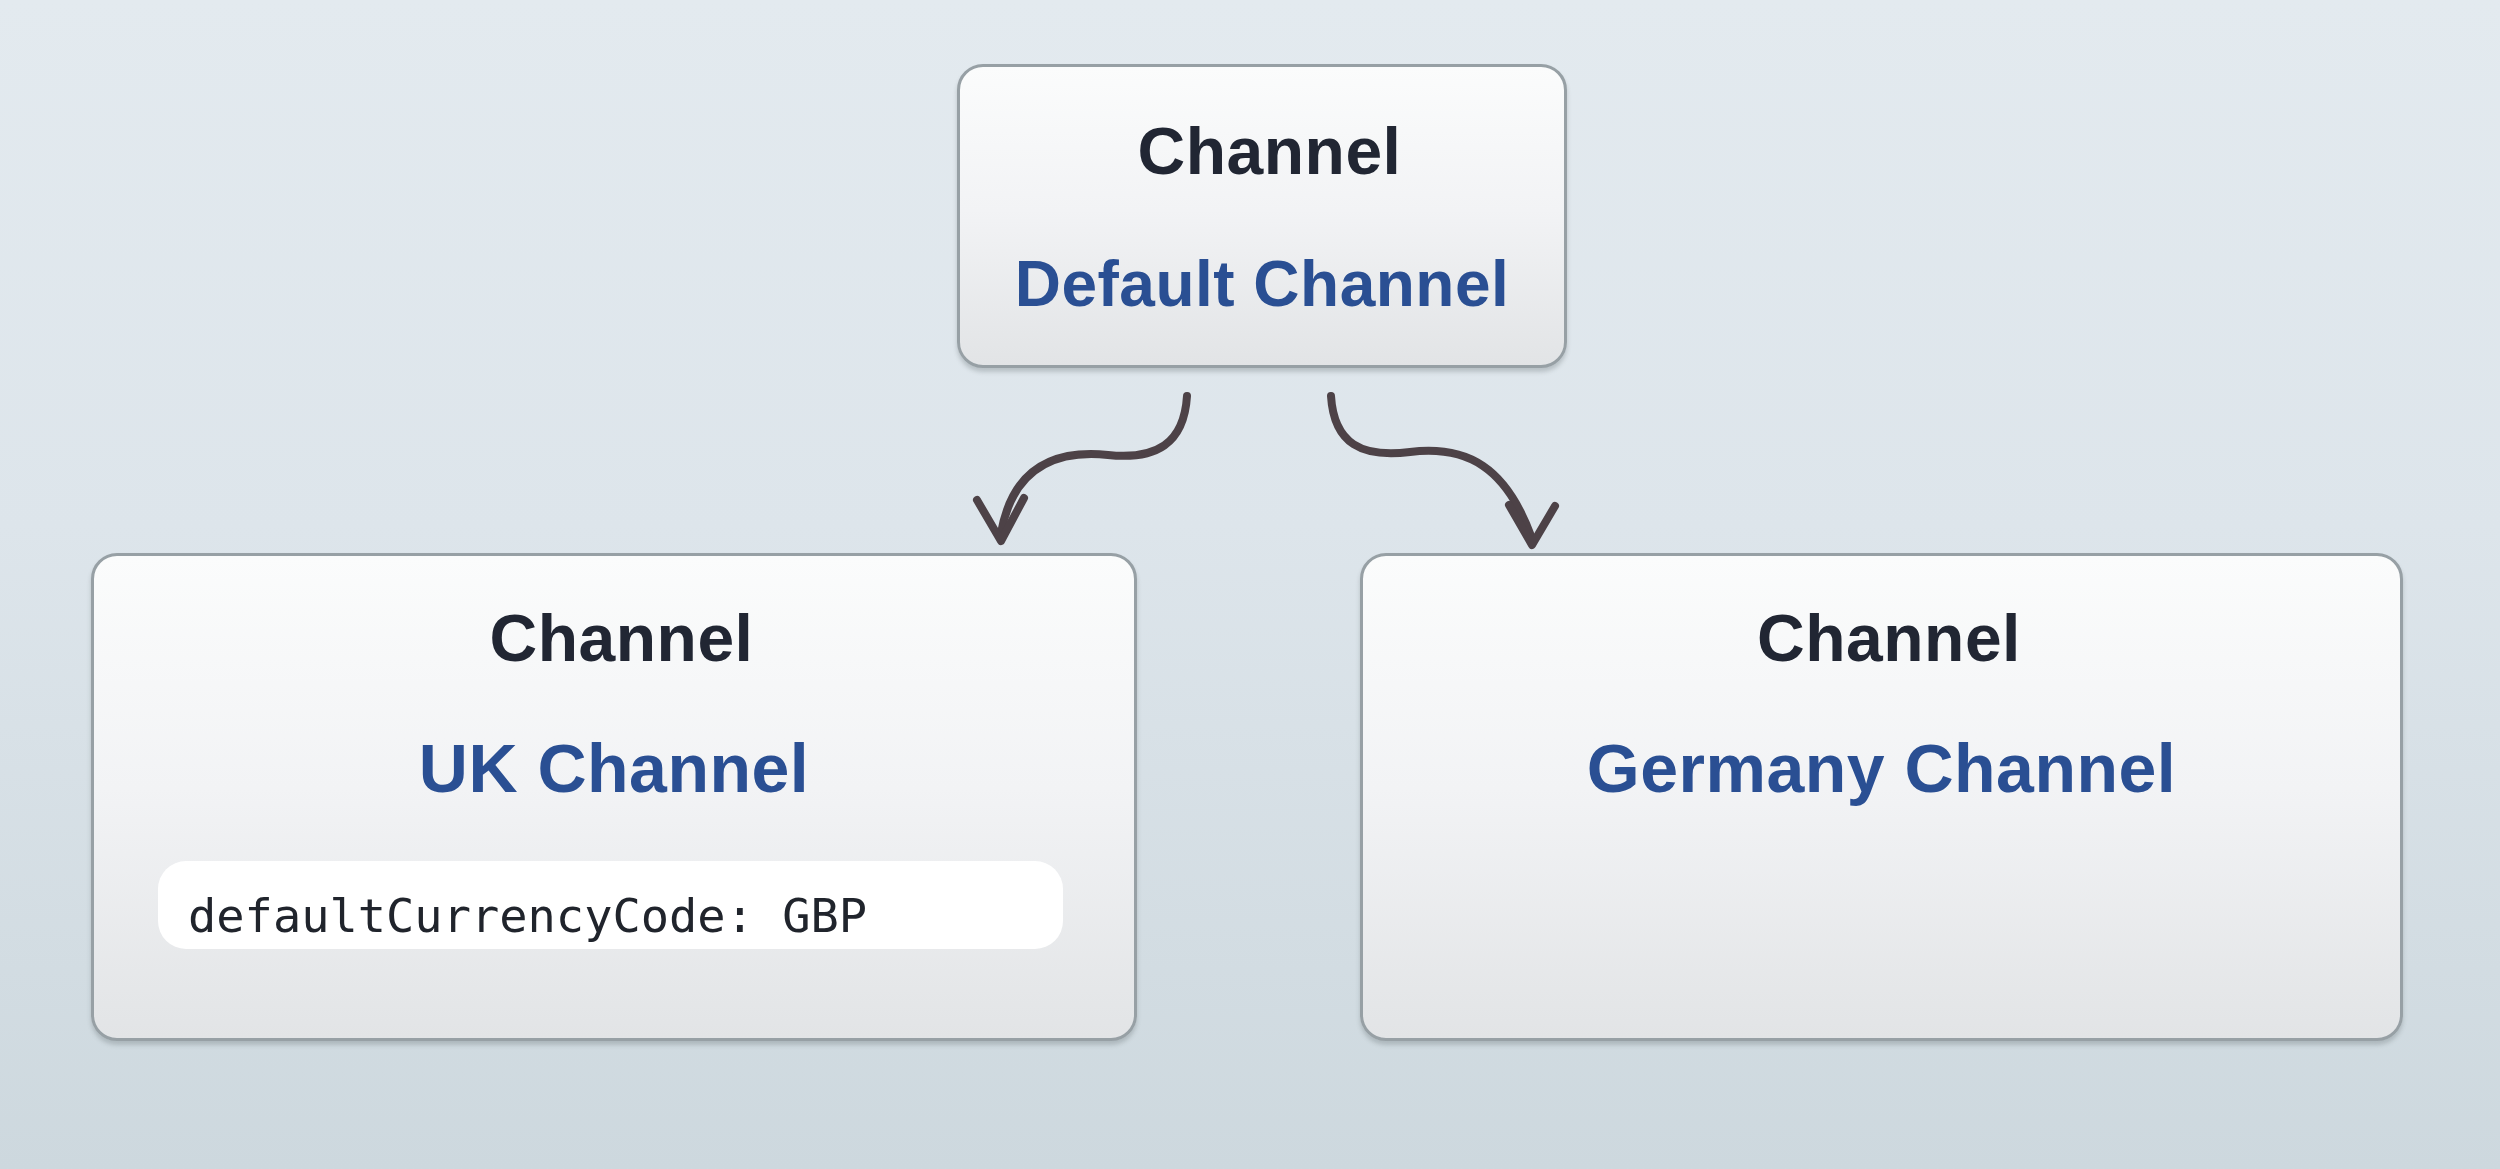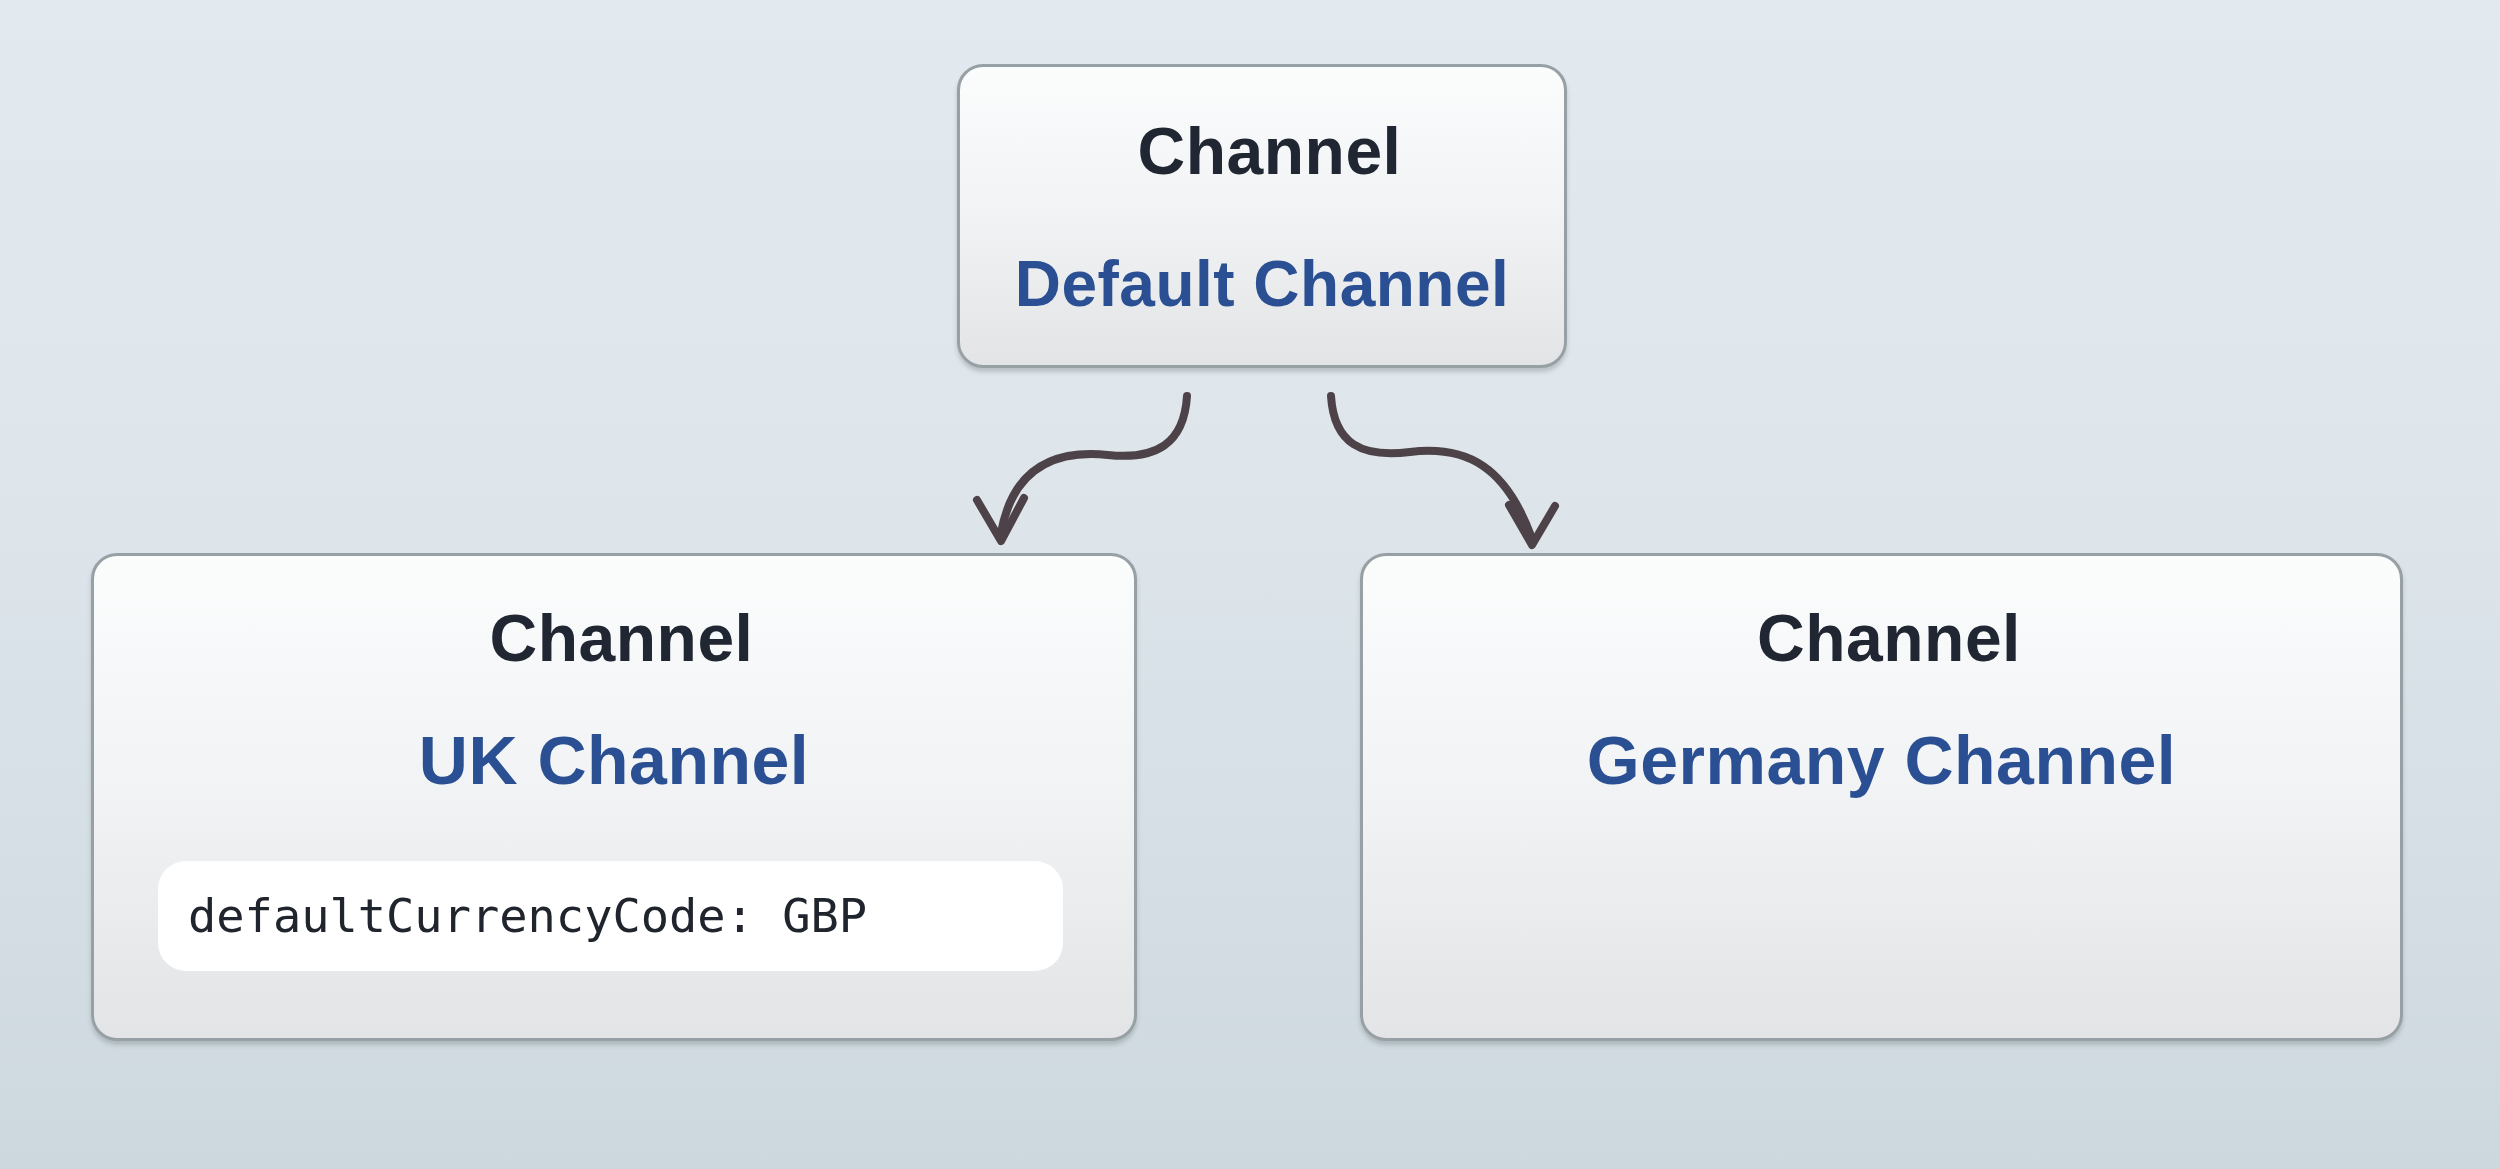--- a/index.html
+++ b/index.html
@@ -49,25 +49,25 @@
   .name-label{
     position:absolute; left:0; right:0;
     text-align:center;
     font-size:68px; line-height:68px; font-weight:bold;
     color:var(--accent);
     letter-spacing:0.5px;
   }
   .card-parent .type-label{top:51px;}
   .card-parent .name-label{top:182px; font-size:64px; line-height:70px;}
   .card-uk .type-label, .card-de .type-label{top:49px;}
-  .card-uk .name-label, .card-de .name-label{top:170px;}
+  .card-uk .name-label, .card-de .name-label{top:178px;}
 
   .attr-pill{
     position:absolute;
-    top:305px; height:110px;
+    top:305px; height:88px;
     left:64px; right:71px;
     background:var(--pill-bg);
     border-radius:28px;
     box-sizing:border-box;
   }
   .attr-text{
     display:block;
     font-family:"DejaVu Sans Mono", monospace;
     font-size:47px;
     line-height:110px;

